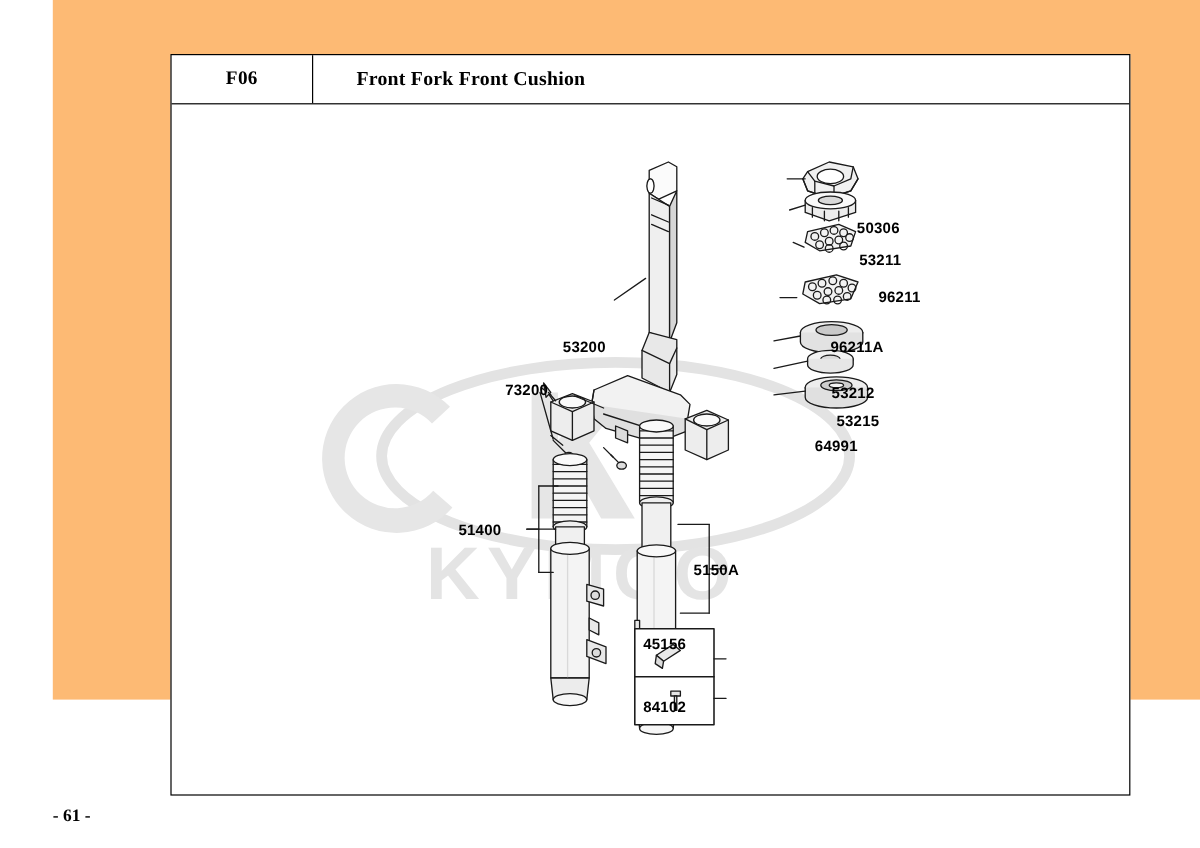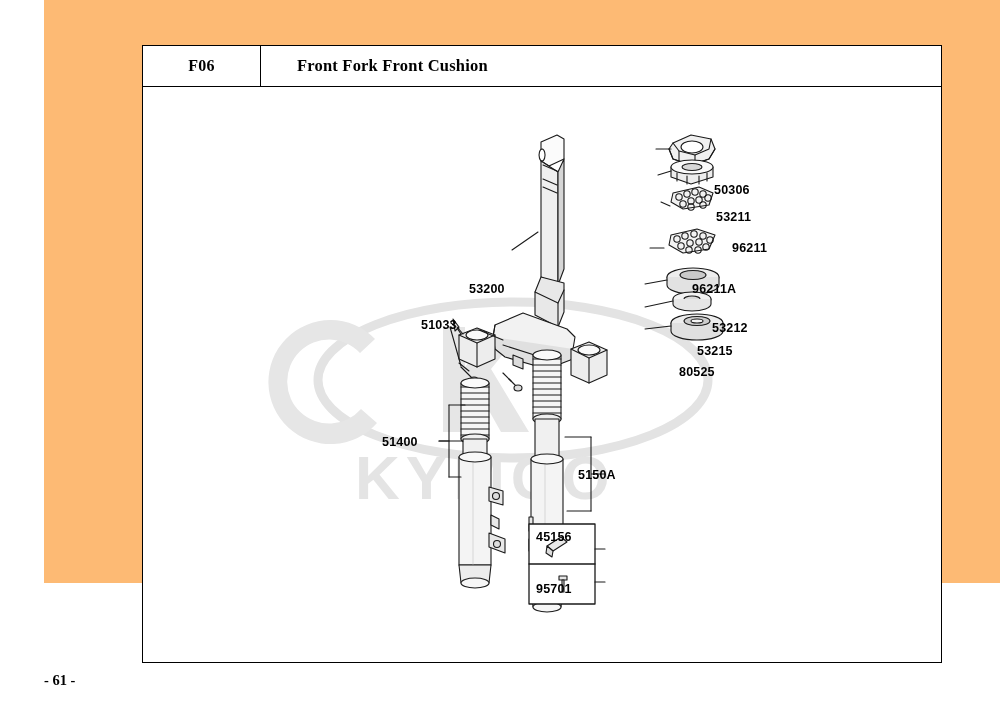--- a/index.html
+++ b/index.html
@@ -343,30 +343,30 @@
             <path d="M452 462 L462 462"></path>
             <path d="M452 495 L462 495"></path>
           </g>
         </g>
       </svg>
 
       <div class="lbl" style="left:571px; top:96px;">50306</div>
       <div class="lbl" style="left:573px; top:123px;">53211</div>
       <div class="lbl" style="left:589px; top:154px;">96211</div>
       <div class="lbl" style="left:549px; top:195px;">96211A</div>
-      <div class="lbl" style="left:569px; top:234px;">53212</div>
+      <div class="lbl" style="left:550px; top:234px;">53212</div>
       <div class="lbl" style="left:554px; top:257px;">53215</div>
-      <div class="lbl" style="left:536px; top:278px;">80525</div>
+      <div class="lbl" style="left:536px; top:278px;">64991</div>
 
       <div class="lbl" style="left:326px; top:195px;">53200</div>
-      <div class="lbl" style="left:278px; top:231px;">51033</div>
+      <div class="lbl" style="left:278px; top:231px;">73200</div>
       <div class="lbl" style="left:239px; top:348px;">51400</div>
       <div class="lbl" style="left:435px; top:381px;">5150A</div>
 
       <div class="lbl" style="left:393px; top:443px;">45156</div>
-      <div class="lbl" style="left:393px; top:495px;">95701</div>
+      <div class="lbl" style="left:393px; top:495px;">84102</div>
 
     </div>
   </div>
 
   <div id="page-number">- 61 -</div>
 
 </div>
 
 </body></html>

